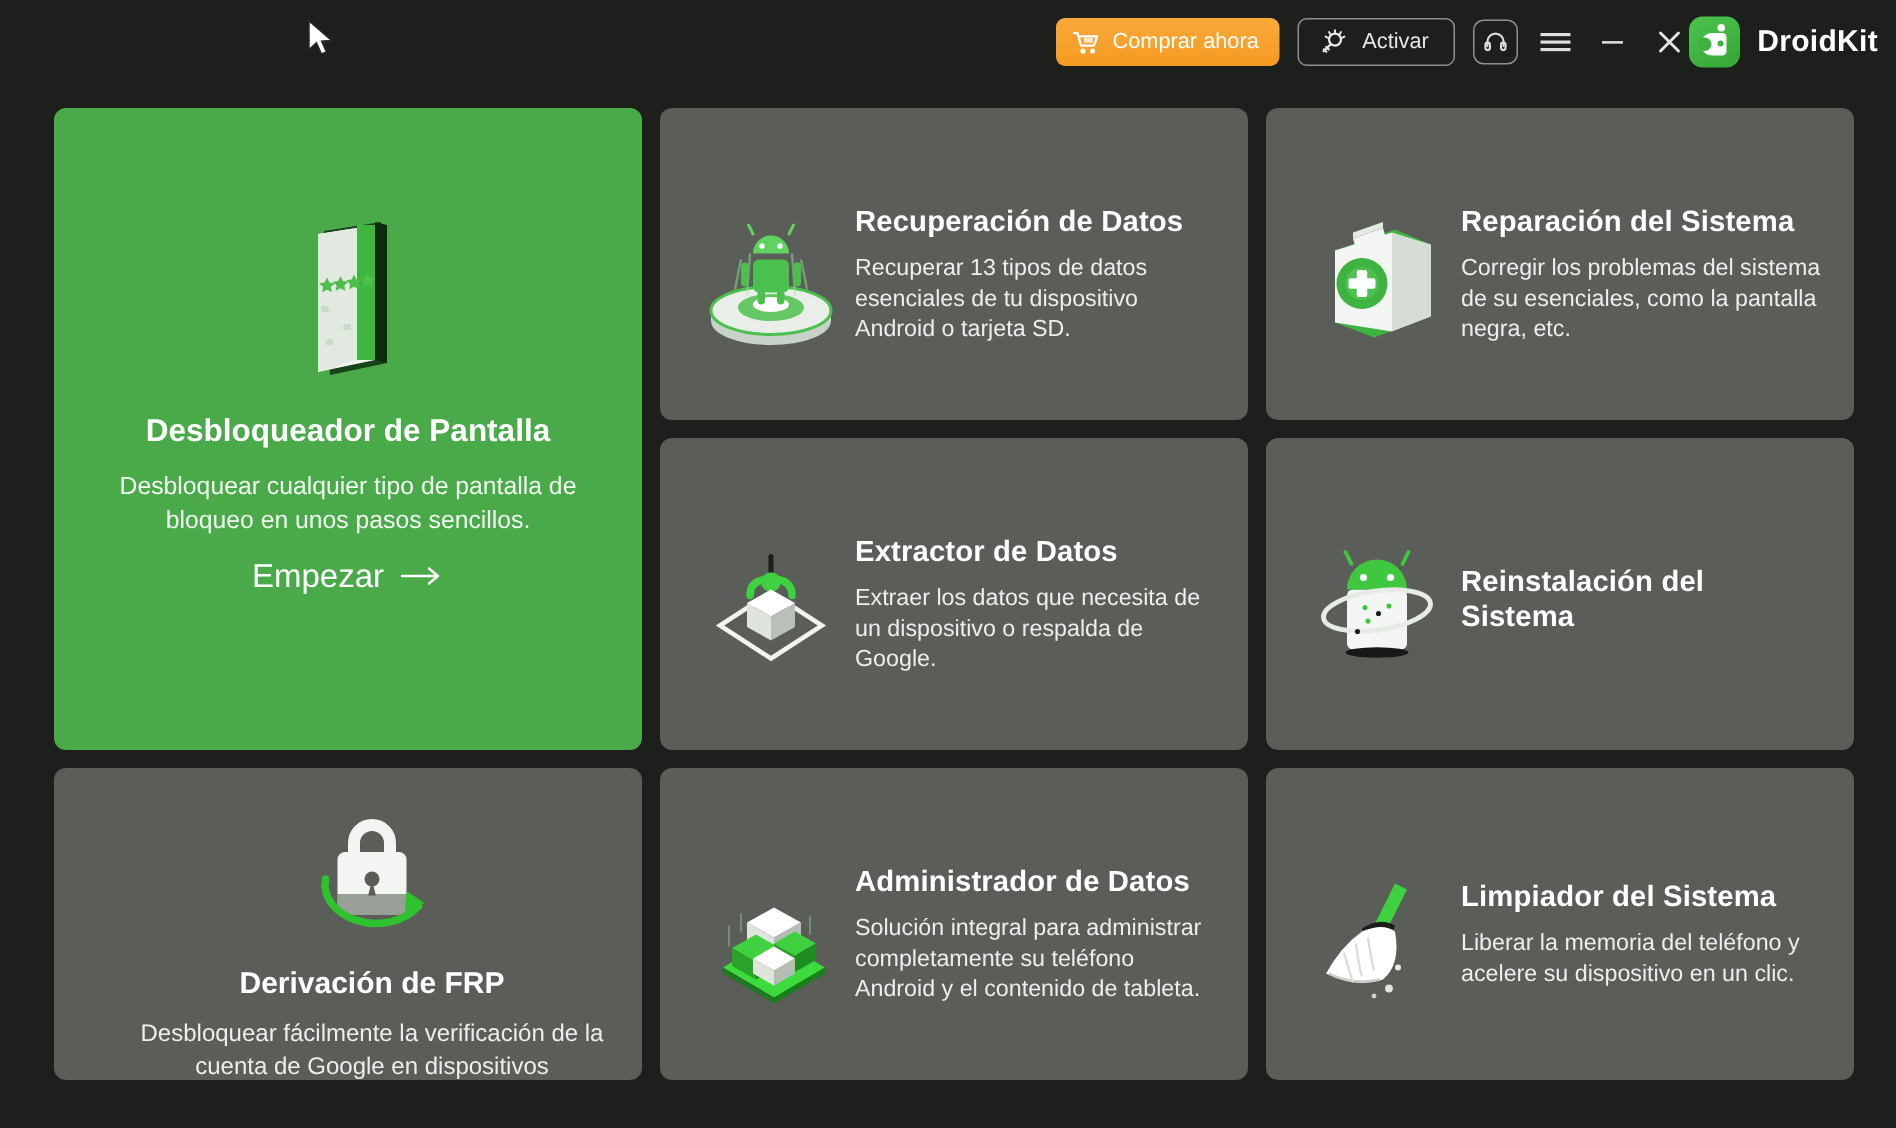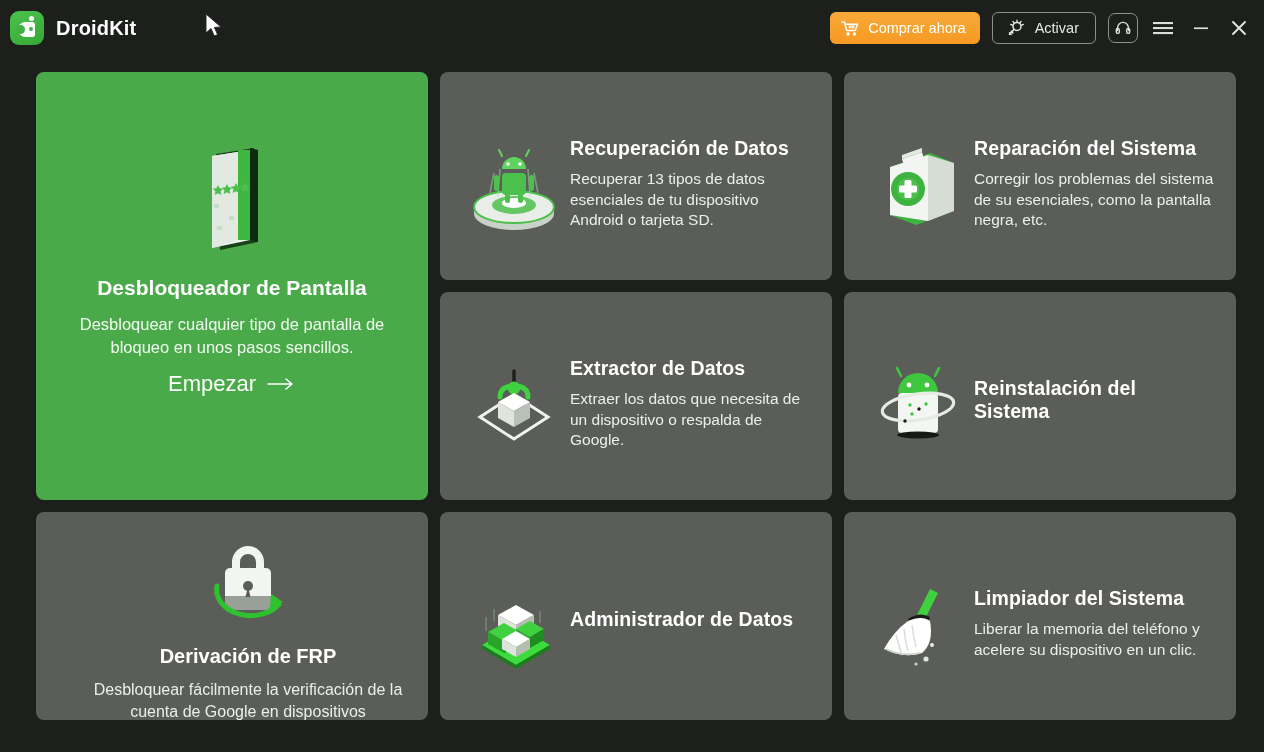--- a/index.html
+++ b/index.html
@@ -257,91 +257,91 @@
     top: 13px;
     pointer-events: none;
     z-index: 50;
   }
 </style>
 </head>
 <body>
 
 <div id="titlebar">
 
+  <div id="titlebar-right">
+
+    <button class="btn-buy">
+      <span style="display:flex;">
+        <svg width="19" height="17" viewBox="0 0 19 17" fill="none">
+          <path d="M1 2h2.4l2.3 8.4h8.6l2.2-6.1H5.2" stroke="#fff" stroke-width="1.5" stroke-linecap="round" stroke-linejoin="round"></path>
+          <circle cx="7" cy="14" r="1.7" fill="#fff"></circle>
+          <circle cx="13.4" cy="14" r="1.7" fill="#fff"></circle>
+          <rect x="7.6" y="5.3" width="6" height="3.2" fill="#fff" opacity=".75"></rect>
+        </svg>
+      </span>
+      <span>Comprar ahora</span>
+    </button>
+
+    <button class="btn-activate">
+      <span style="display:flex;">
+        <svg width="21" height="19" viewBox="0 0 21 19" fill="none">
+          <circle cx="12" cy="7.4" r="4" stroke="#e6e8e5" stroke-width="1.5"></circle>
+          <path d="M9.2 10.4 4.4 15.2M6.2 12.3l1.6 1.6M4.6 13.9l1.6 1.6" stroke="#e6e8e5" stroke-width="1.5" stroke-linecap="round"></path>
+          <path d="M12 1.2v1.7M8 2.4l.9 1.5M16 2.4l-.9 1.5M5.7 5.4l1.6.8M18.3 5.4l-1.6.8" stroke="#e6e8e5" stroke-width="1.3" stroke-linecap="round"></path>
+        </svg>
+      </span>
+      <span>Activar</span>
+    </button>
+
+    <div class="icon-box">
+      <span style="display:flex;">
+        <svg width="18" height="18" viewBox="0 0 18 18" fill="none">
+          <path d="M3.6 11.6V8.8a5.4 5.4 0 0 1 10.8 0v2.8" stroke="#dcdfdb" stroke-width="1.4" stroke-linecap="round"></path>
+          <rect x="2.3" y="9.4" width="3" height="5" rx="1.5" stroke="#dcdfdb" stroke-width="1.4"></rect>
+          <rect x="12.7" y="9.4" width="3" height="5" rx="1.5" stroke="#dcdfdb" stroke-width="1.4"></rect>
+        </svg>
+      </span>
+    </div>
+
+    <div class="plain-icon">
+      <span style="display:flex;">
+        <svg width="22" height="16" viewBox="0 0 22 16">
+          <rect x="1" y="2" width="20" height="2.1" fill="#dcdfdb"></rect>
+          <rect x="1" y="7" width="20" height="2.1" fill="#dcdfdb"></rect>
+          <rect x="1" y="12" width="20" height="2.1" fill="#dcdfdb"></rect>
+        </svg>
+      </span>
+    </div>
+
+    <div class="plain-icon">
+      <span style="display:flex;">
+        <svg width="20" height="16" viewBox="0 0 20 16">
+          <rect x="3" y="7.4" width="14" height="1.7" fill="#dcdfdb"></rect>
+        </svg>
+      </span>
+    </div>
+
+    <div class="plain-icon">
+      <span style="display:flex;">
+        <svg width="20" height="20" viewBox="0 0 20 20" fill="none">
+          <path d="M4 4 16 16M16 4 4 16" stroke="#e3e6e2" stroke-width="1.9" stroke-linecap="round"></path>
+        </svg>
+      </span>
+    </div>
+
+  </div>
+
   <div id="brand">
     <div id="app-logo">
       <div class="droid-body"></div>
       <div class="droid-notch"></div>
       <div class="droid-eye"></div>
       <div class="droid-ant"></div>
     </div>
     <div id="app-title">DroidKit</div>
-  </div>
-
-  <div id="titlebar-right">
-
-    <button class="btn-buy">
-      <span style="display:flex;">
-        <svg width="19" height="17" viewBox="0 0 19 17" fill="none">
-          <path d="M1 2h2.4l2.3 8.4h8.6l2.2-6.1H5.2" stroke="#fff" stroke-width="1.5" stroke-linecap="round" stroke-linejoin="round"></path>
-          <circle cx="7" cy="14" r="1.7" fill="#fff"></circle>
-          <circle cx="13.4" cy="14" r="1.7" fill="#fff"></circle>
-          <rect x="7.6" y="5.3" width="6" height="3.2" fill="#fff" opacity=".75"></rect>
-        </svg>
-      </span>
-      <span>Comprar ahora</span>
-    </button>
-
-    <button class="btn-activate">
-      <span style="display:flex;">
-        <svg width="21" height="19" viewBox="0 0 21 19" fill="none">
-          <circle cx="12" cy="7.4" r="4" stroke="#e6e8e5" stroke-width="1.5"></circle>
-          <path d="M9.2 10.4 4.4 15.2M6.2 12.3l1.6 1.6M4.6 13.9l1.6 1.6" stroke="#e6e8e5" stroke-width="1.5" stroke-linecap="round"></path>
-          <path d="M12 1.2v1.7M8 2.4l.9 1.5M16 2.4l-.9 1.5M5.7 5.4l1.6.8M18.3 5.4l-1.6.8" stroke="#e6e8e5" stroke-width="1.3" stroke-linecap="round"></path>
-        </svg>
-      </span>
-      <span>Activar</span>
-    </button>
-
-    <div class="icon-box">
-      <span style="display:flex;">
-        <svg width="18" height="18" viewBox="0 0 18 18" fill="none">
-          <path d="M3.6 11.6V8.8a5.4 5.4 0 0 1 10.8 0v2.8" stroke="#dcdfdb" stroke-width="1.4" stroke-linecap="round"></path>
-          <rect x="2.3" y="9.4" width="3" height="5" rx="1.5" stroke="#dcdfdb" stroke-width="1.4"></rect>
-          <rect x="12.7" y="9.4" width="3" height="5" rx="1.5" stroke="#dcdfdb" stroke-width="1.4"></rect>
-        </svg>
-      </span>
-    </div>
-
-    <div class="plain-icon">
-      <span style="display:flex;">
-        <svg width="22" height="16" viewBox="0 0 22 16">
-          <rect x="1" y="2" width="20" height="2.1" fill="#dcdfdb"></rect>
-          <rect x="1" y="7" width="20" height="2.1" fill="#dcdfdb"></rect>
-          <rect x="1" y="12" width="20" height="2.1" fill="#dcdfdb"></rect>
-        </svg>
-      </span>
-    </div>
-
-    <div class="plain-icon">
-      <span style="display:flex;">
-        <svg width="20" height="16" viewBox="0 0 20 16">
-          <rect x="3" y="7.4" width="14" height="1.7" fill="#dcdfdb"></rect>
-        </svg>
-      </span>
-    </div>
-
-    <div class="plain-icon">
-      <span style="display:flex;">
-        <svg width="20" height="20" viewBox="0 0 20 20" fill="none">
-          <path d="M4 4 16 16M16 4 4 16" stroke="#e3e6e2" stroke-width="1.9" stroke-linecap="round"></path>
-        </svg>
-      </span>
-    </div>
-
   </div>
 </div>
 
 <div id="grid">
 
   <div class="card card-featured">
     <div class="card-art">
       <svg width="120" height="130" viewBox="0 0 120 130">
         <path d="M44 24 L82 18 L86 112 L48 120 Z" fill="#17421a"></path>
         <path d="M78 18 L86 20 L86 112 L78 110 Z" fill="#0c2a0e"></path>
@@ -493,20 +493,21 @@
         <path d="M52 62 L66 70 L52 78 L38 70 Z" fill="#ffffff"></path>
         <path d="M38 70 L52 78 L52 88 L38 80 Z" fill="#dfe4dd"></path>
         <path d="M66 70 L52 78 L52 88 L66 80 Z" fill="#b6beb4"></path>
         <g opacity=".35" stroke="#9fe69f" stroke-width="1.4">
           <path d="M22 48 v14M30 40 v12M76 42 v12"></path>
         </g>
       </svg>
     </div>
     <div class="card-text">
       <div class="card-title">Administrador de Datos</div>
+      <div class="card-desc">Solución integral para administrar completamente su teléfono Android y el contenido de tableta.</div>
     </div>
   </div>
 
   <div class="card card-wide">
     <div class="card-art">
       <svg width="100" height="110" viewBox="0 0 100 110">
         <path d="M62 20 L70 24 L56 52 L48 48 Z" fill="#3fd13f"></path>
         <path d="M40 50 q12 -8 22 -2 q-2 8 -10 10 q-9 2 -12 -8 z" fill="#1c1c1c"></path>
         <path d="M40 52 q14 -6 22 0 q4 22 -8 32 q-18 6 -38 -4 q10 -18 24 -28 z" fill="#ffffff"></path>
         <path d="M18 80 q16 8 34 4" fill="none" stroke="#c8cfc6" stroke-width="1.6"></path>

